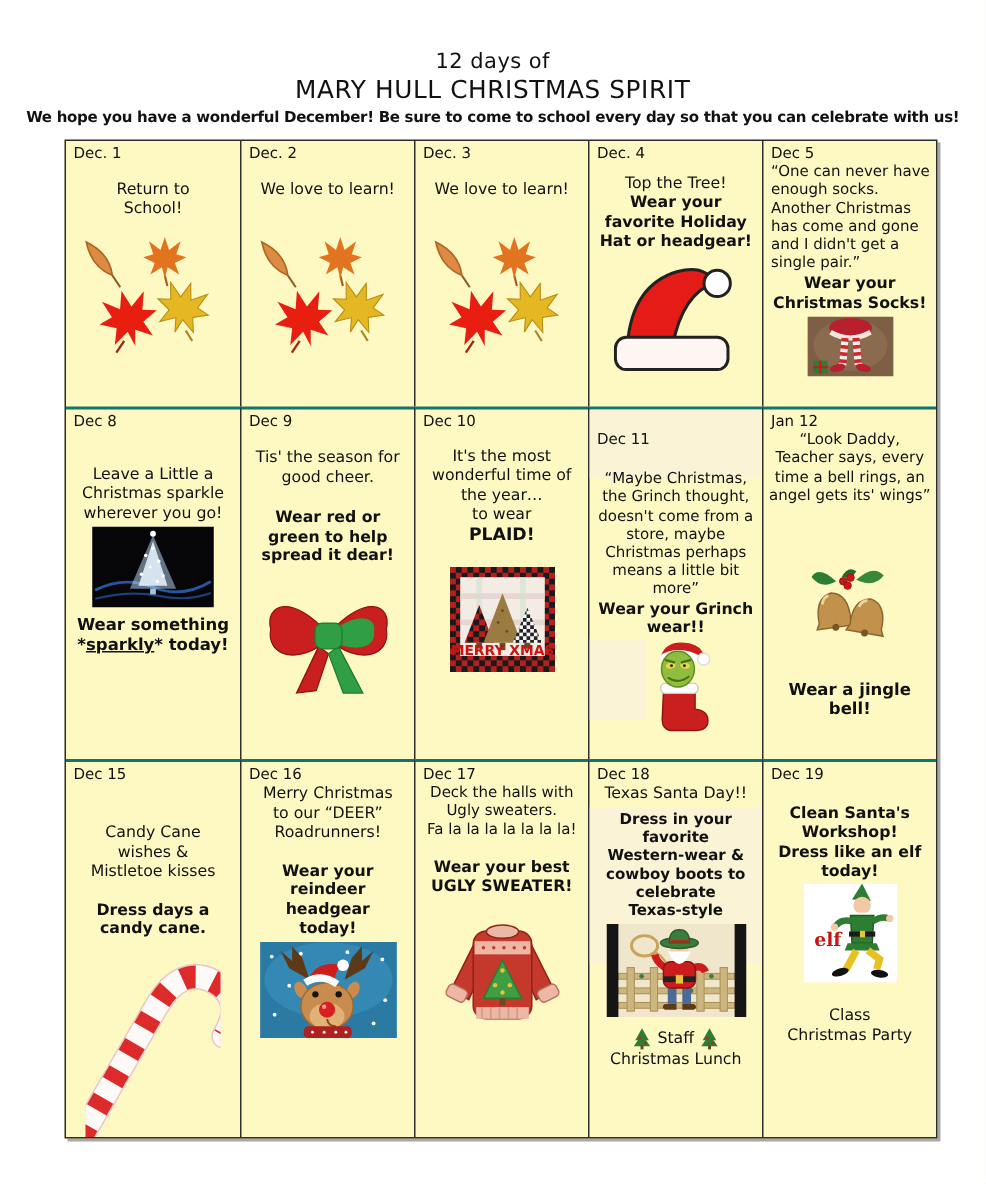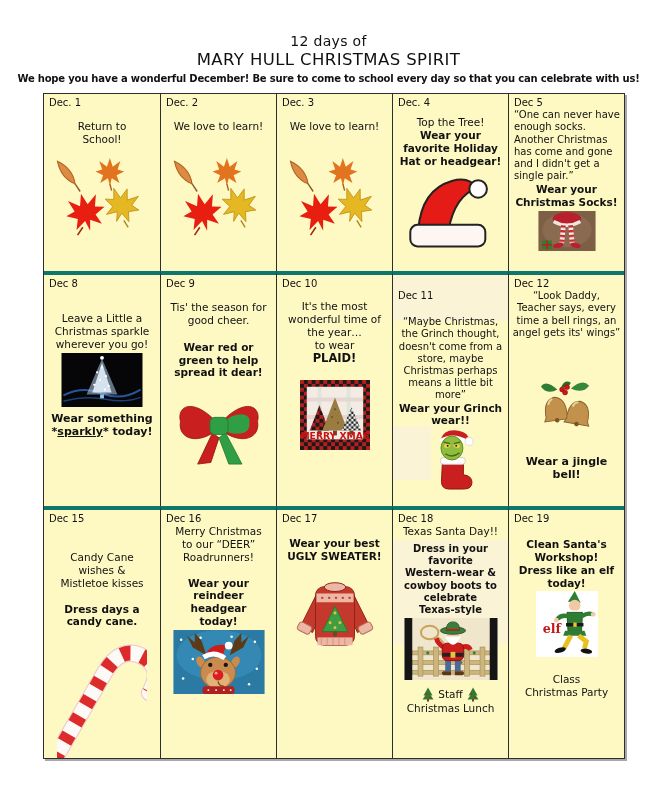--- a/index.html
+++ b/index.html
@@ -5,21 +5,21 @@
   html,body{margin:0;padding:0;background:#fff;}
   .page{position:relative;width:657px;height:789px;background:#fff;overflow:hidden;
         font-family:"DejaVu Sans","Liberation Sans",sans-serif;color:#111;}
   .hdr{position:absolute;top:33px;left:0;width:657px;text-align:center;}
   .hdr .l1{font-size:14px;letter-spacing:.3px;}
   .hdr .l2{font-size:16.5px;letter-spacing:.4px;margin-top:1px;}
   .hdr .sub{font-size:10px;font-weight:bold;margin-top:4px;letter-spacing:-.2px;}
   .cal{position:absolute;left:43px;top:93px;width:580px;height:664px;
        display:grid;grid-template-columns:repeat(5,1fr);grid-template-rows:177px 235px 252px;
        border:1.5px solid #2e2e2e;box-shadow:2px 2px 0 #a8a8a8;background:#fef9c3;}
-  .cell{position:relative;border-left:1px solid #2e2e2e;border-top:4px solid #0f766e;
+  .cell{position:relative;border-left:1px solid #2e2e2e;border-top:2px solid #0f766e;
         padding:2px 3px;text-align:center;font-size:10.5px;line-height:1.22;overflow:hidden;}
   .cell:nth-child(5n+1){border-left:none;}
   .cell:nth-child(-n+5){border-top:none;}
   .date{position:relative;z-index:2;text-align:left;font-size:10px;padding:1px 0 0 2px;}
   .t,.b,.q{position:relative;z-index:2;white-space:pre-line;}
   .b{font-weight:bold;}
   .i{}
   .u{text-decoration:underline;}
   svg.art{display:block;margin:0 auto;position:relative;z-index:2;}
   .hl-top{position:absolute;left:0;top:0;right:0;height:46px;background:#faf3d6;z-index:1;}
@@ -231,21 +231,21 @@
         <ellipse cx="20" cy="17.5" rx="3.4" ry="2.2" fill="#e8d34c" transform="rotate(-12 20 17.5)"></ellipse>
         <ellipse cx="30" cy="17.5" rx="3.4" ry="2.2" fill="#e8d34c" transform="rotate(12 30 17.5)"></ellipse>
         <circle cx="20.5" cy="17.6" r="1" fill="#222"></circle>
           <circle cx="29.5" cy="17.6" r="1" fill="#222"></circle>
         <path d="M16,13.5 l7,2 M34,13.5 l-7,2" stroke="#4c6e14" stroke-width="1.6"></path>
         <path d="M18,26 Q25,31 33,25" stroke="#4c6e14" stroke-width="1.5" fill="none"></path>
       </svg>
     </div>
 
     <div class="cell">
-      <div class="date">Dec 12</div>
+      <div class="date">Jan 12</div>
       <div class="q" style="font-size:10px">“Look Daddy,
 Teacher says, every
 time a bell rings, an
 angel gets its' wings”</div>
       <svg class="art" width="58" height="52" viewBox="0 0 60 54" style="margin-top:38px">
         <path d="M20,13 Q8,2 3,10 Q10,19 20,13 Z" fill="#2e7d32"></path>
         <path d="M34,12 Q46,1 53,9 Q46,18 34,12 Z" fill="#38883a"></path>
         <path d="M24,10 Q28,2 34,6 Q31,12 24,10 Z" fill="#256b29"></path>
         <g transform="rotate(-8 18 32)">
           <path d="M7,41 Q6,23 18,21 Q30,23 29,41 L31,45 L5,45 Z" fill="#c2924c" stroke="#8a6430"></path>
@@ -316,20 +316,23 @@
         <rect x="30" y="58" width="33" height="8" rx="3" fill="#b02020"></rect>
         <circle cx="36" cy="62" r="1" fill="#fff"></circle>
           <circle cx="44" cy="62" r="1" fill="#fff"></circle>
         <circle cx="52" cy="62" r="1" fill="#fff"></circle>
           <circle cx="59" cy="62" r="1" fill="#fff"></circle>
       </svg>
     </div>
 
     <div class="cell">
       <div class="date">Dec 17</div>
+      <div class="t" style="font-size:10px">Deck the halls with
+Ugly sweaters.
+Fa la la la la la la la!</div>
       <div class="b" style="margin-top:12px">Wear your best
 UGLY SWEATER!</div>
       <svg class="art" width="88" height="84" viewBox="0 0 90 86" style="margin-top:8px">
         <path d="M28,20 L10,56 L22,63 L36,32 Z" fill="#c4392b" stroke="#8d2418"></path>
         <path d="M62,20 L80,56 L68,63 L54,32 Z" fill="#c4392b" stroke="#8d2418"></path>
         <rect x="7" y="54" width="14" height="9" rx="3" fill="#ecb7a4" stroke="#b5705c" transform="rotate(27 14 58)"></rect>
         <rect x="69" y="54" width="14" height="9" rx="3" fill="#ecb7a4" stroke="#b5705c" transform="rotate(-27 76 58)"></rect>
         <rect x="25" y="16" width="40" height="60" rx="9" fill="#c4392b" stroke="#8d2418"></rect>
         <rect x="26" y="23" width="38" height="9" fill="#ecb7a4"></rect>
         <circle cx="32" cy="27.5" r="1.2" fill="#c4392b"></circle>

